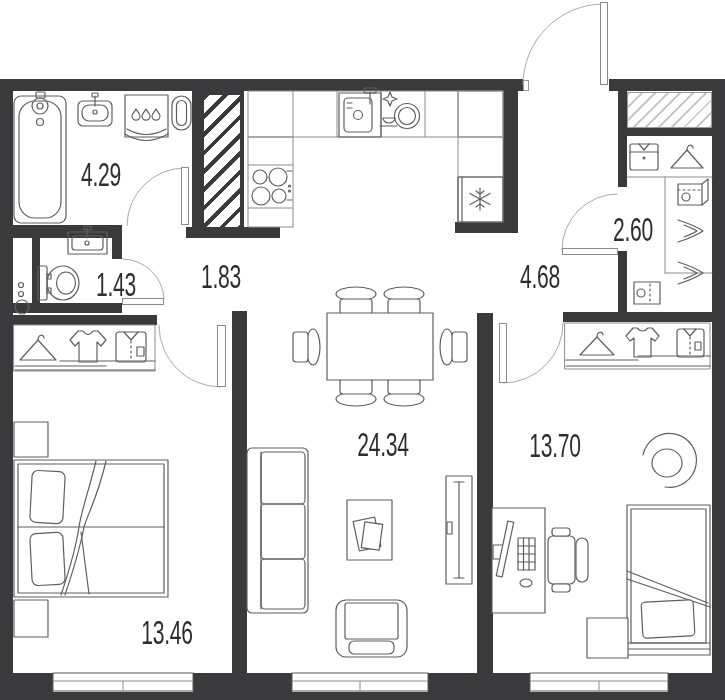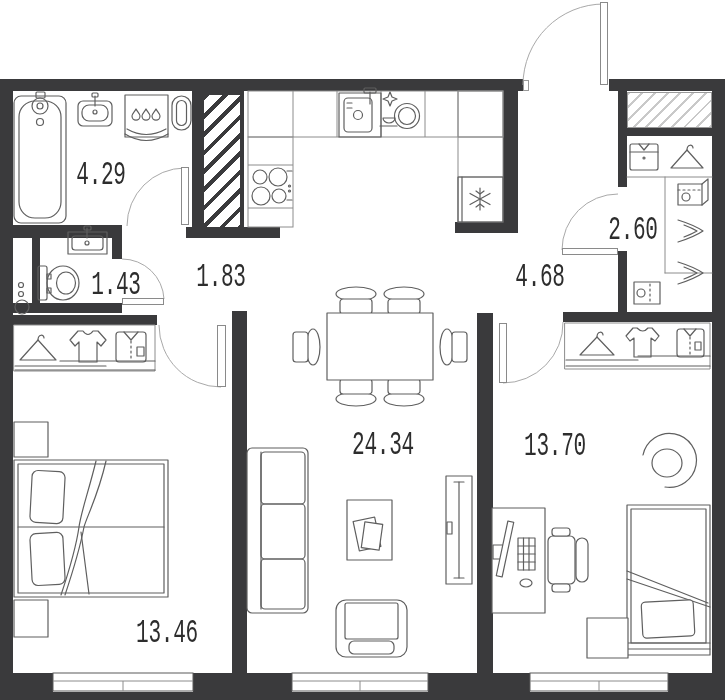--- a/index.html
+++ b/index.html
@@ -1,17 +1,17 @@
 <!DOCTYPE html>
 <html style="--wall: #3a3a3c; --furniture: #5f5f5f; --hatch_light: #c9c9c9; --label: #2d2d2d; --door_arc: #a9a9a9; --background: #ffffff;"><head>
 <meta charset="utf-8">
 <style>
   html,body{margin:0;padding:0;background:#fff}
   .plan{position:relative;width:725px;height:700px;background:var(--background,#fff);
-        font-family:Liberation Mono, monospace;overflow:hidden}
+        font-family:Liberation Sans, sans-serif;overflow:hidden}
   .wall{position:absolute;background:var(--wall,#3a3a3c)}
   .leaf{position:absolute;background:#fff;border:1px solid #8a8a8a;box-sizing:border-box}
   .thresh{position:absolute;background:#fff;border:1px solid #9a9a9a;box-sizing:border-box}
   .label{position:absolute;color:var(--label,#2d2d2d);font-size:33px;white-space:nowrap;
          transform:translate(-50%,-50%) scaleX(.64);letter-spacing:-.5px}
   .shaft{position:absolute;box-sizing:border-box;border:4px solid var(--wall,#3a3a3c);
          background:repeating-linear-gradient(135deg,var(--wall,#3a3a3c) 0 4px,transparent 4px 13px)}
   .shaft-light{position:absolute;box-sizing:border-box;border:1px solid #9a9a9a;
          background:repeating-linear-gradient(135deg,var(--hatch_light,#c9c9c9) 0 2px,transparent 2px 9px)}
   svg.overlay{position:absolute;left:0;top:0}

